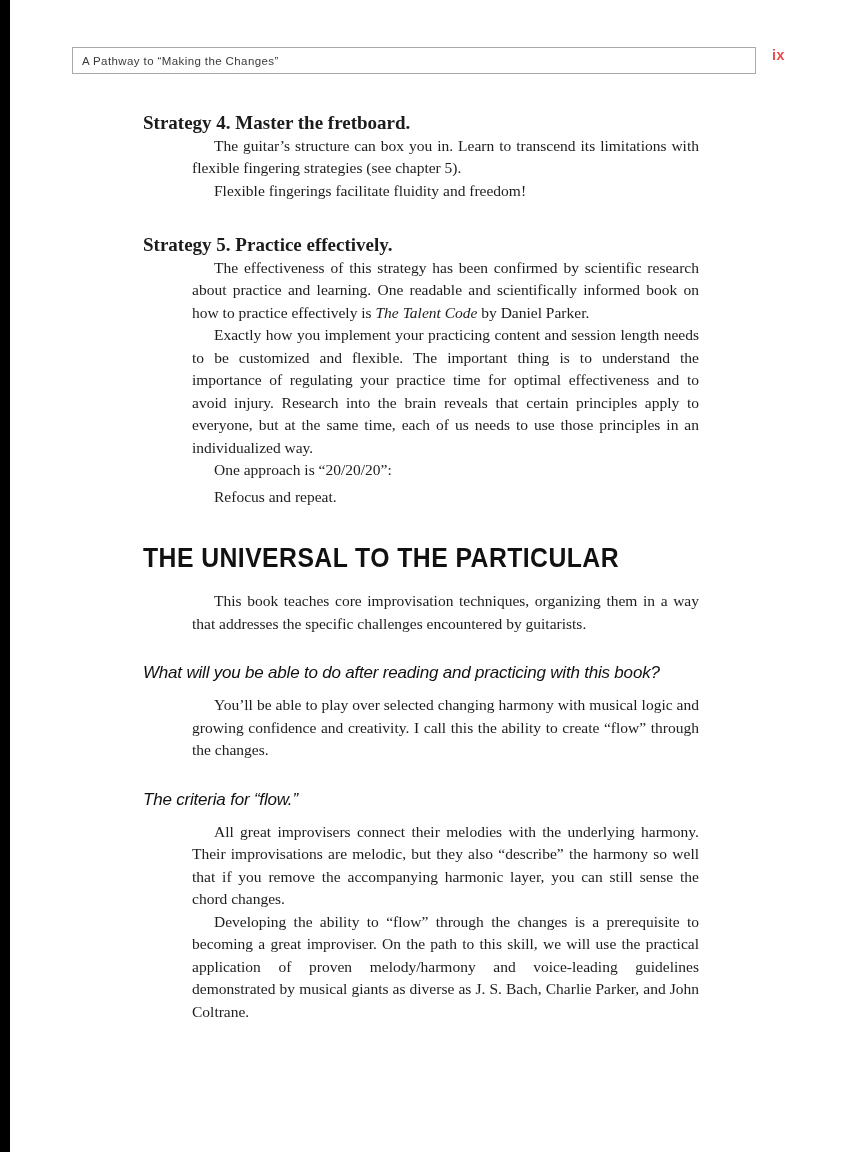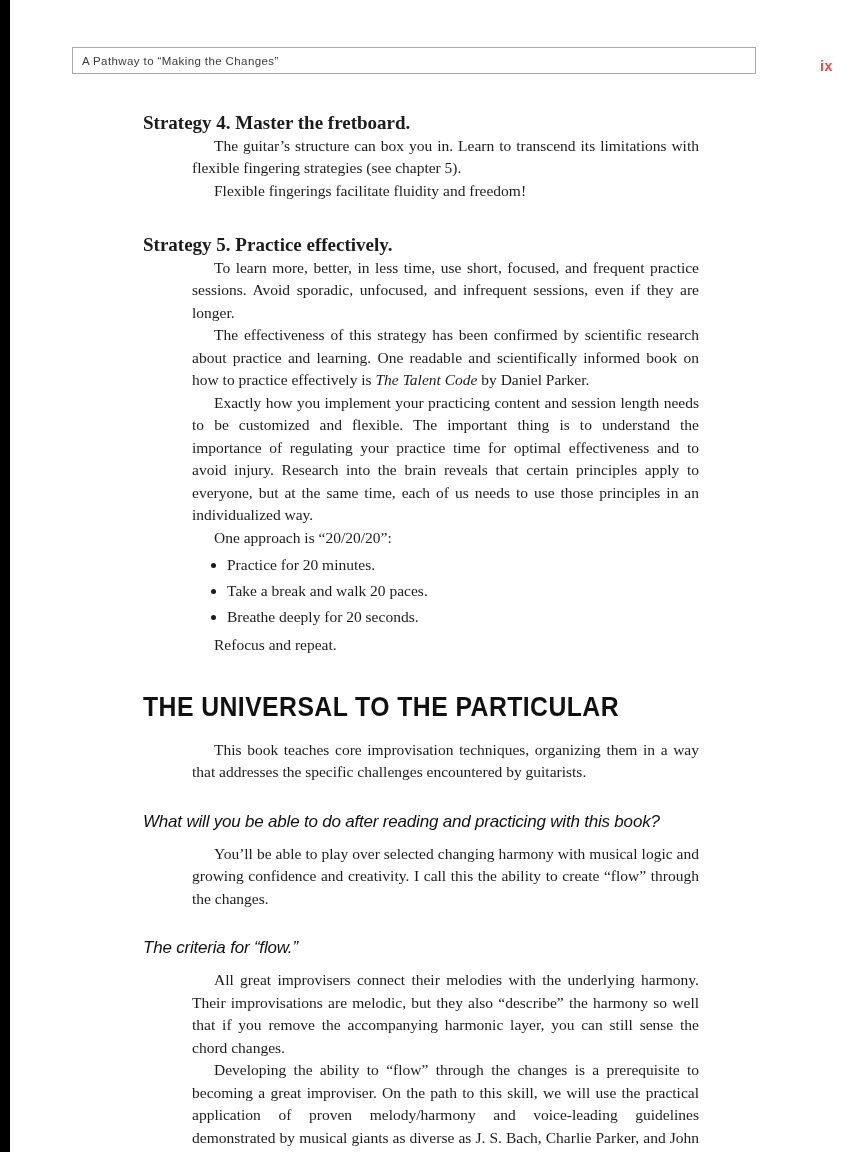--- a/index.html
+++ b/index.html
@@ -17,22 +17,21 @@
     position: absolute;
     left: 0; top: 0;
     width: 10px; height: 1152px;
     background: #000000;
   }
   .header-row {
     position: absolute;
     top: 47px;
     left: 72px;
     display: flex;
-    align-items: flex-end;
-    gap: 48px;
+    align-items: flex-start;
   }
   .header-box {
     width: 684px;
     height: 27px;
     border: 1px solid #a9a9a9;
     display: flex;
     align-items: center;
     padding-left: 9px;
     background: #ffffff;
   }
@@ -117,30 +116,24 @@
     <div class="page-num">ix</div>
   </div>
 
   <div class="content">
 
     <h3 class="strategy-heading">Strategy 4. Master the fretboard.</h3>
     <p class="para">The guitar’s structure can box you in. Learn to transcend its limitations with flexible fingering strategies (see chapter 5).</p>
     <p class="para">Flexible fingerings facilitate fluidity and freedom!</p>
 
     <h3 class="strategy-heading section-gap">Strategy 5. Practice effectively.</h3>
-    <p class="para">To learn more, better, in less time, use short, focused, and frequent practice sessions. Avoid sporadic, unfocused, and infrequent sessions, even if they are longer.</p>
     <p class="para"><span>The effectiveness of this strategy has been confirmed by scientific research about practice and learning. One readable and scientifically informed book on how to practice effectively is </span><span class="ital">The Talent Code</span><span> by Daniel Parker.</span></p>
     <p class="para">Exactly how you implement your practicing content and session length needs to be customized and flexible. The important thing is to understand the importance of regulating your practice time for optimal effectiveness and to avoid injury. Research into the brain reveals that certain principles apply to everyone, but at the same time, each of us needs to use those principles in an individualized way.</p>
     <p class="para">One approach is “20/20/20”:</p>
 
-    <ul class="bullet-list">
-      <li>Practice for 20 minutes.</li>
-      <li>Take a break and walk 20 paces.</li>
-      <li>Breathe deeply for 20 seconds.</li>
-    </ul>
 
     <p class="para refocus">Refocus and repeat.</p>
 
     <h1 class="big-heading">THE UNIVERSAL TO THE PARTICULAR</h1>
     <p class="para">This book teaches core improvisation techniques, organizing them in a way that addresses the specific challenges encountered by guitarists.</p>
 
     <h2 class="sub-heading">What will you be able to do after reading and practicing with this book?</h2>
     <p class="para">You’ll be able to play over selected changing harmony with musical logic and growing confidence and creativity. I call this the ability to create “flow” through the changes.</p>
 
     <h2 class="sub-heading">The criteria for “flow.”</h2>

